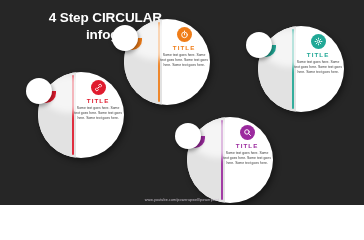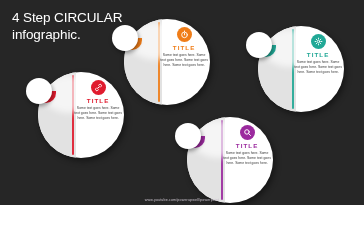--- a/index.html
+++ b/index.html
@@ -21,23 +21,23 @@
   }
 
   
   #title {
     position: absolute;
     left: 12px;
     top: 9px;
     width: 150px;
     color: #ffffff;
     font-size: 13.5px;
-    font-weight: normal;
+    font-weight: bold;
     line-height: 1.28;
-    text-align: left;
+    text-align: right;
     letter-spacing: -0.1px;
   }
 
   
   .unit {
     position: absolute;
     width: 86px;
     height: 86px;
   }
   .disc {

